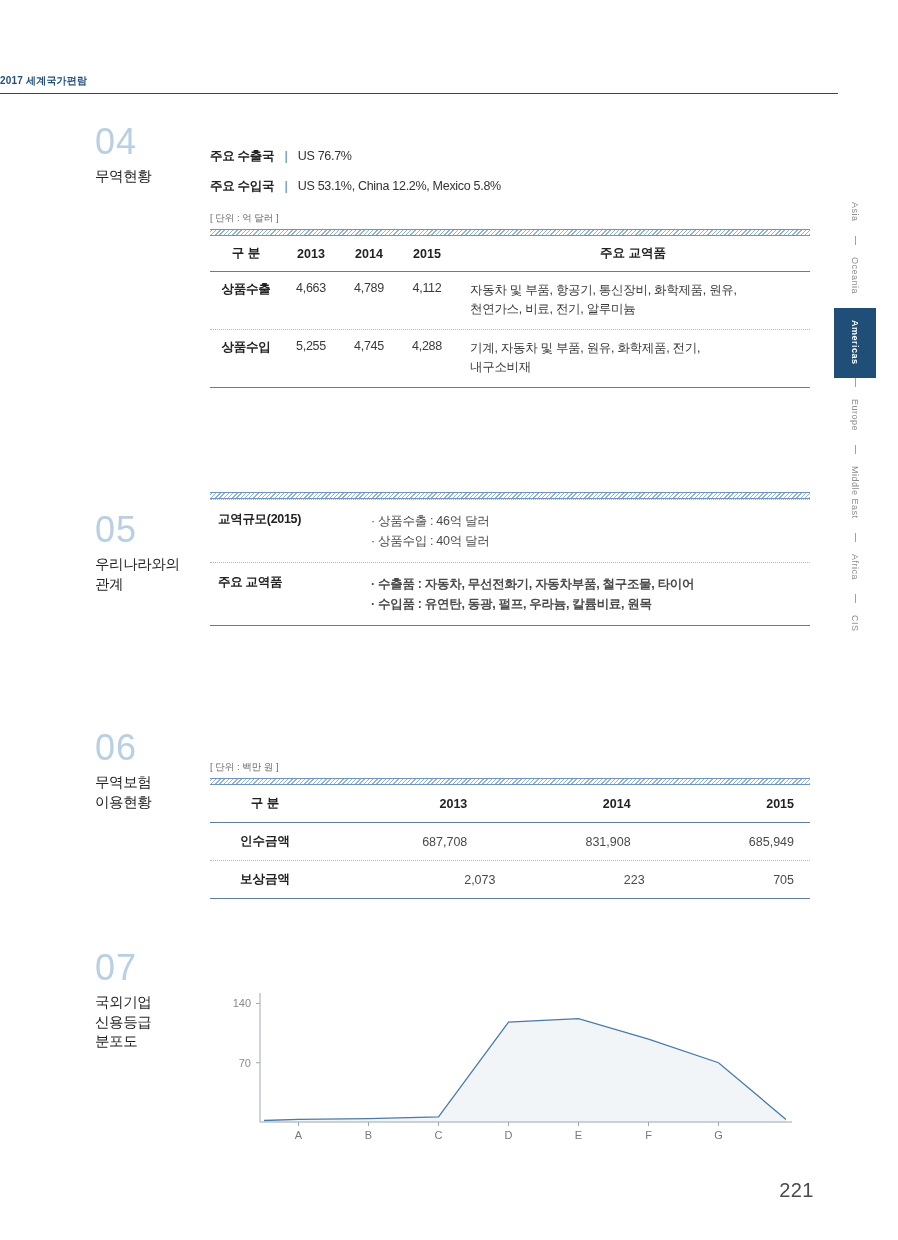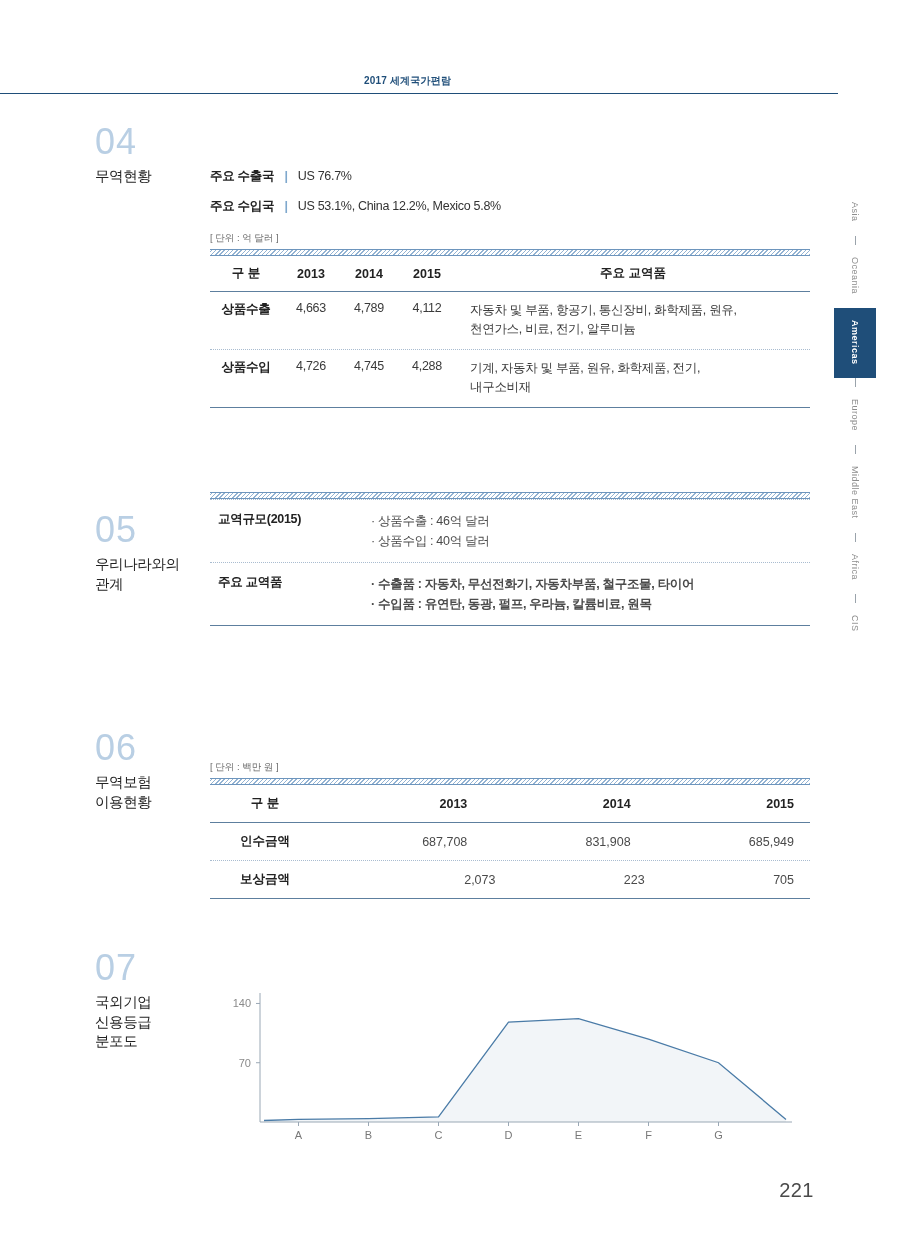--- a/index.html
+++ b/index.html
@@ -13,21 +13,21 @@
     position: relative;
     overflow: hidden;
   }
 
   
   .page-header {
     position: absolute;
     top: 74px;
     left: 0;
     width: 898px;
-    text-align: center;
+    text-align: left;
   }
   .page-header .hdr-text {
     font-size: 10px;
     font-weight: bold;
     color: #1f4e79;
     letter-spacing: 0.2px;
     padding-right: 83px;
     display: block;
   }
   .header-rule {
@@ -101,21 +101,21 @@
       #ffffff 1px, #ffffff 3px
     );
     border-top: 1px solid #6d95bd;
     border-bottom: 1px solid #6d95bd;
   }
   .rule-solid { height: 1px; background: #5d7f9e; }
   .rule-dot { height: 0; border-top: 1px dotted #a9bcd0; }
 
   
   #sec04 { left: 95px; top: 124px; }
-  #sec04-body { position: absolute; left: 210px; top: 168px; width: 600px; }
+  #sec04-body { position: absolute; left: 210px; top: 148px; width: 600px; }
   .exp-line { font-size: 12.5px; color: #333; margin-bottom: 13px; letter-spacing: -0.3px; }
   .exp-line .lbl { font-weight: bold; color: #222; }
   .exp-line .bar { color: #7fa8cd; margin: 0 7px; font-weight: bold; }
   .unit-note {
     font-size: 9.5px;
     color: #6b6b6b;
     margin-top: 17px;
     margin-bottom: 4px;
   }
   table.t4 {
@@ -255,21 +255,21 @@
         <td class="c-goods nl" style="white-space: pre-line;">자동차 및 부품, 항공기, 통신장비, 화학제품, 원유,
 천연가스, 비료, 전기, 알루미늄</td>
       </tr>
     </tbody>
   </table>
   <div class="rule-dot"></div>
   <table class="t4">
     <tbody>
       <tr>
         <td class="c-label">상품수입</td>
-        <td class="c-y">4,726</td>
+        <td class="c-y">5,255</td>
         <td class="c-y">4,745</td>
         <td class="c-y">4,288</td>
         <td class="c-goods nl" style="white-space: pre-line;">기계, 자동차 및 부품, 원유, 화학제품, 전기,
 내구소비재</td>
       </tr>
     </tbody>
   </table>
   <div class="rule-solid"></div>
 </div>
 

